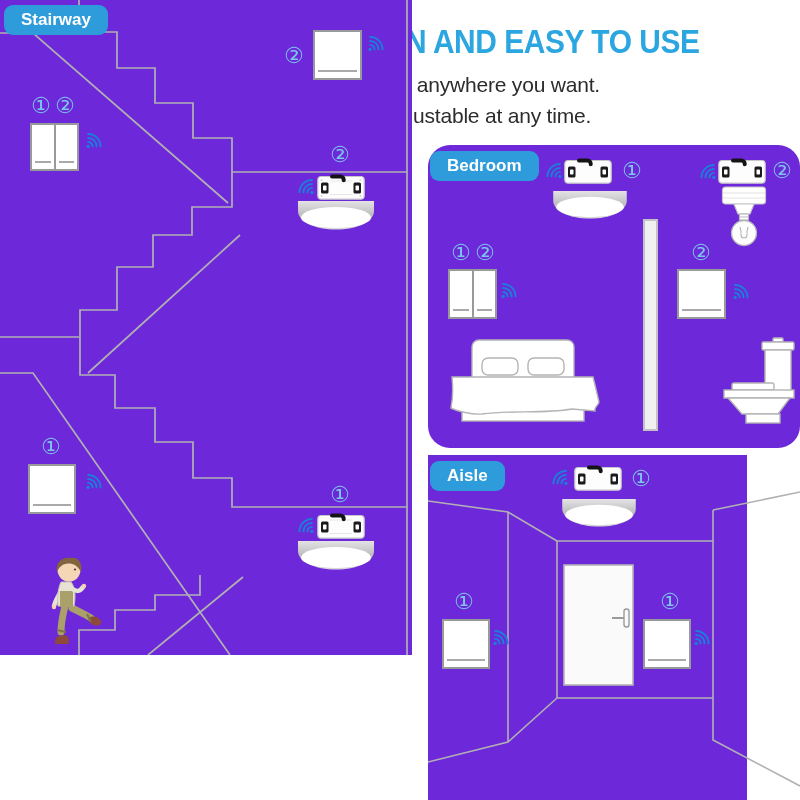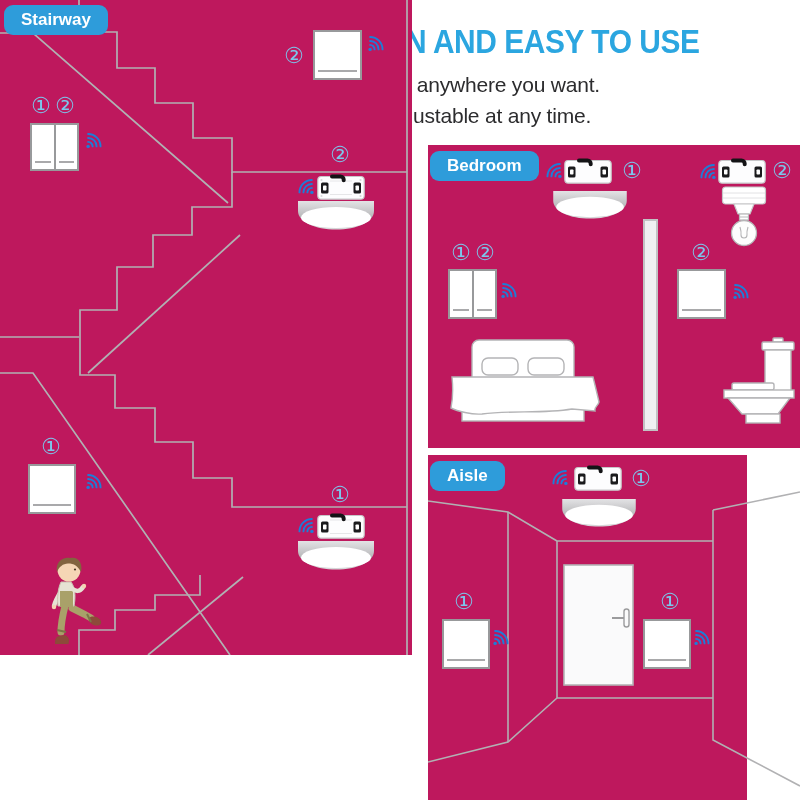--- a/index.html
+++ b/index.html
@@ -4,23 +4,23 @@
 <style>
   html,body{margin:0;padding:0;background:#fff;}
   .stage{position:relative;width:800px;height:800px;background:#ffffff;overflow:hidden;
          font-family:"Liberation Sans",sans-serif;}
   
   .header{position:absolute;top:0;left:0;width:800px;text-align:center;}
   .title{display:inline-block;margin:22px 0 8px 0;font-size:34px;font-weight:bold;
          color:#2BA6E0;letter-spacing:-0.5px;white-space:nowrap;transform:scaleX(.88);}
   .sub{margin:0;font-size:21px;line-height:31px;color:#2c2c2e;letter-spacing:-0.2px;}
   
-  .panel{position:absolute;background:#be185d;}
+  .panel{position:absolute;background:#6d28d9;}
   #panel-stairway{left:0;top:145;width:412px;height:655px;}
-  #panel-bedroom{left:428px;top:145px;width:372px;height:303px;}
+  #panel-bedroom{left:428px;top:145px;width:372px;height:303px;border-radius:22px;}
   #panel-aisle{left:428px;top:455px;width:319px;height:345px;}
   .tag{position:absolute;z-index:5;background:#2E9CDA;color:#fff;font-weight:bold;
        font-size:17px;line-height:17px;padding:6px 17px 7px 17px;border-radius:9px;}
   .lines{position:absolute;left:0;top:0;z-index:1;}
   .badge{position:absolute;z-index:4;color:#7CC6EC;font-size:22px;line-height:22px;
          font-family:"DejaVu Sans",sans-serif;}
   
   .switch{position:absolute;z-index:3;background:#fff;border:2px solid #98999b;
           display:flex;box-sizing:border-box;}
   .switch .cell{flex:1;position:relative;border-left:2px solid #98999b;}

